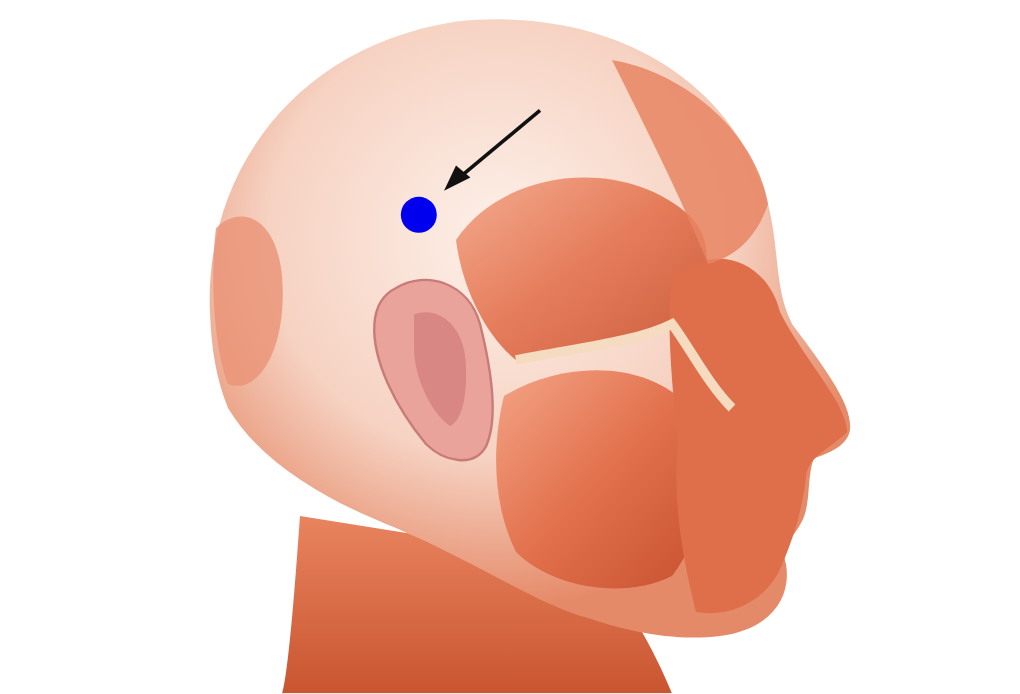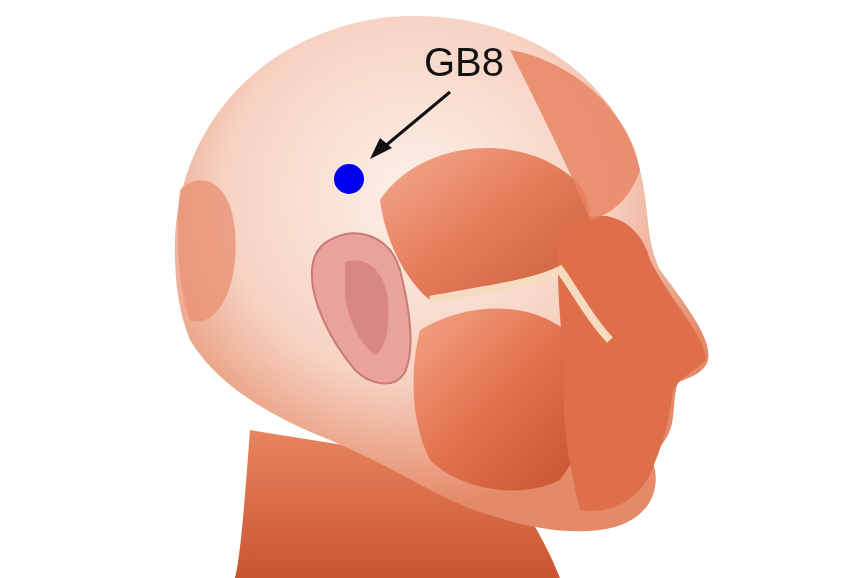--- a/index.html
+++ b/index.html
@@ -46,14 +46,13 @@
     <path d="M330 240 C 355 225, 390 235, 400 270 C 410 310, 415 350, 405 372 C 395 390, 370 385, 355 370 C 330 340, 310 300, 312 270 C 313 255, 320 245, 330 240 Z" fill="#e9a39a" stroke="#c97b77" stroke-width="2"></path>
     <path d="M345 262 C 365 255, 385 270, 388 300 C 390 330, 385 350, 375 355 C 360 345, 345 315, 345 290 Z" fill="#d98784"></path>
 
     <path d="M430 300 C 480 290, 530 285, 560 270 C 575 290, 590 320, 610 340" fill="none" stroke="#f5dcc0" stroke-width="8"></path>
 
     <line x1="450" y1="92" x2="378" y2="152" stroke="#111" stroke-width="3"></line>
     <polygon points="370,159 380,138 392,148" fill="#111"></polygon>
 
     <circle cx="349" cy="179" r="15" fill="#0000ee"></circle>
   </svg>
-  <div class="label" style="left:424px; top:42px;">GB8</div>
 </div>
 
 </body></html>

